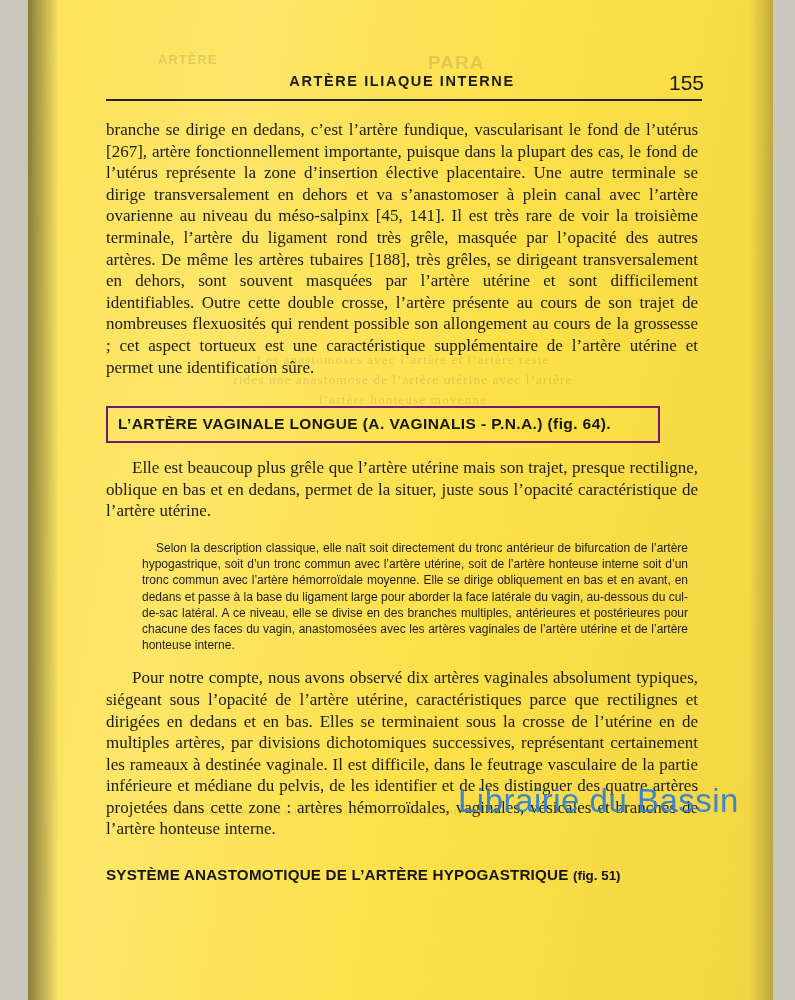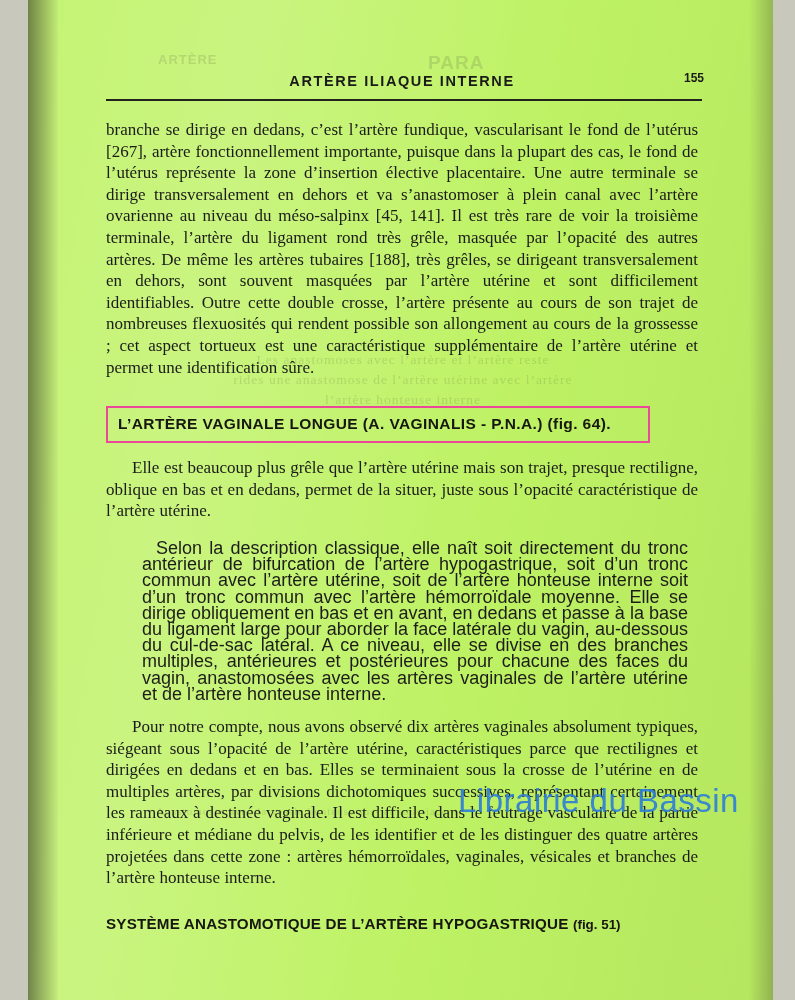--- a/index.html
+++ b/index.html
@@ -12,21 +12,21 @@
     background: #c9c8bc;
     font-family: "Liberation Serif", serif;
     overflow: hidden;
   }
   .page {
     position: absolute;
     left: 28px;
     top: 0px;
     width: 745px;
     height: 1000px;
-    background: #bef264;
+    background: #fde047;
     box-shadow: 0 0 0 0 transparent;
   }
   
   .page::before {
     content: "";
     position: absolute;
     inset: 0;
     background: linear-gradient(100deg, rgba(255,255,255,0.10) 0%, rgba(255,255,255,0.18) 25%, rgba(0,0,0,0.00) 60%, rgba(0,0,0,0.05) 100%);
     pointer-events: none;
   }
@@ -70,22 +70,22 @@
     font-weight: bold;
     font-size: 14.5px;
     letter-spacing: 1.6px;
     color: #1a1a17;
   }
   .header-page {
     position: absolute;
     right: -6px;
     top: 8px;
     font-family: "Liberation Sans", sans-serif;
-    font-weight: bold;
-    font-size: 12px;
+    font-weight: normal;
+    font-size: 21px;
     color: #1a1a17;
   }
   .rule {
     position: absolute;
     left: 0;
     right: -4px;
     top: 36px;
     border-top: 2px solid #23231e;
   }
 
@@ -104,37 +104,37 @@
   p.indent {
     text-indent: 26px;
   }
   .gap {
     height: 14px;
   }
 
   
   .boxed {
     margin-top: 28px;
-    border: 2px solid #ec4899;
-    padding: 7px 10px 8px 10px;
+    border: 2px solid #701a75;
+    padding: 7px 20px 8px 10px;
     font-family: "Liberation Sans", sans-serif;
     font-weight: bold;
     font-size: 15.5px;
     letter-spacing: 0.4px;
     color: #17170f;
     display: inline-block;
     width: 520px;
   }
 
   
   .smallprint {
     margin: 18px 0 0 36px;
     width: 546px;
     font-family: "Liberation Sans", sans-serif;
-    font-size: 18px;
+    font-size: 12px;
     line-height: 16.2px;
     text-align: justify;
     color: #1d1d18;
   }
   .smallprint .lead {
     text-indent: 14px;
     display: block;
   }
 
   
@@ -186,21 +186,21 @@
 <body>
 
 <div class="page">
   <div class="spine-shadow"></div>
   <div class="right-edge"></div>
 
   <div class="ghost g1">ARTÈRE</div>
   <div class="ghost g2">PARA</div>
   <div class="ghost g4">rides une anastomose de l’artère utérine avec l’artère</div>
   <div class="ghost g3">Les anastomoses avec l’artère et l’artère reste</div>
-  <div class="ghost g5">l’artère honteuse interne</div>
+  <div class="ghost g5">l’artère honteuse moyenne</div>
   <div class="ghost g6">Anastomoses avec la vessie honteuse sus- et sous-jacent.</div>
 
   <div class="content">
 
     <div class="header">
       <div class="header-title">ARTÈRE ILIAQUE INTERNE</div>
       <div class="header-page">155</div>
       <div class="rule"></div>
     </div>
 

